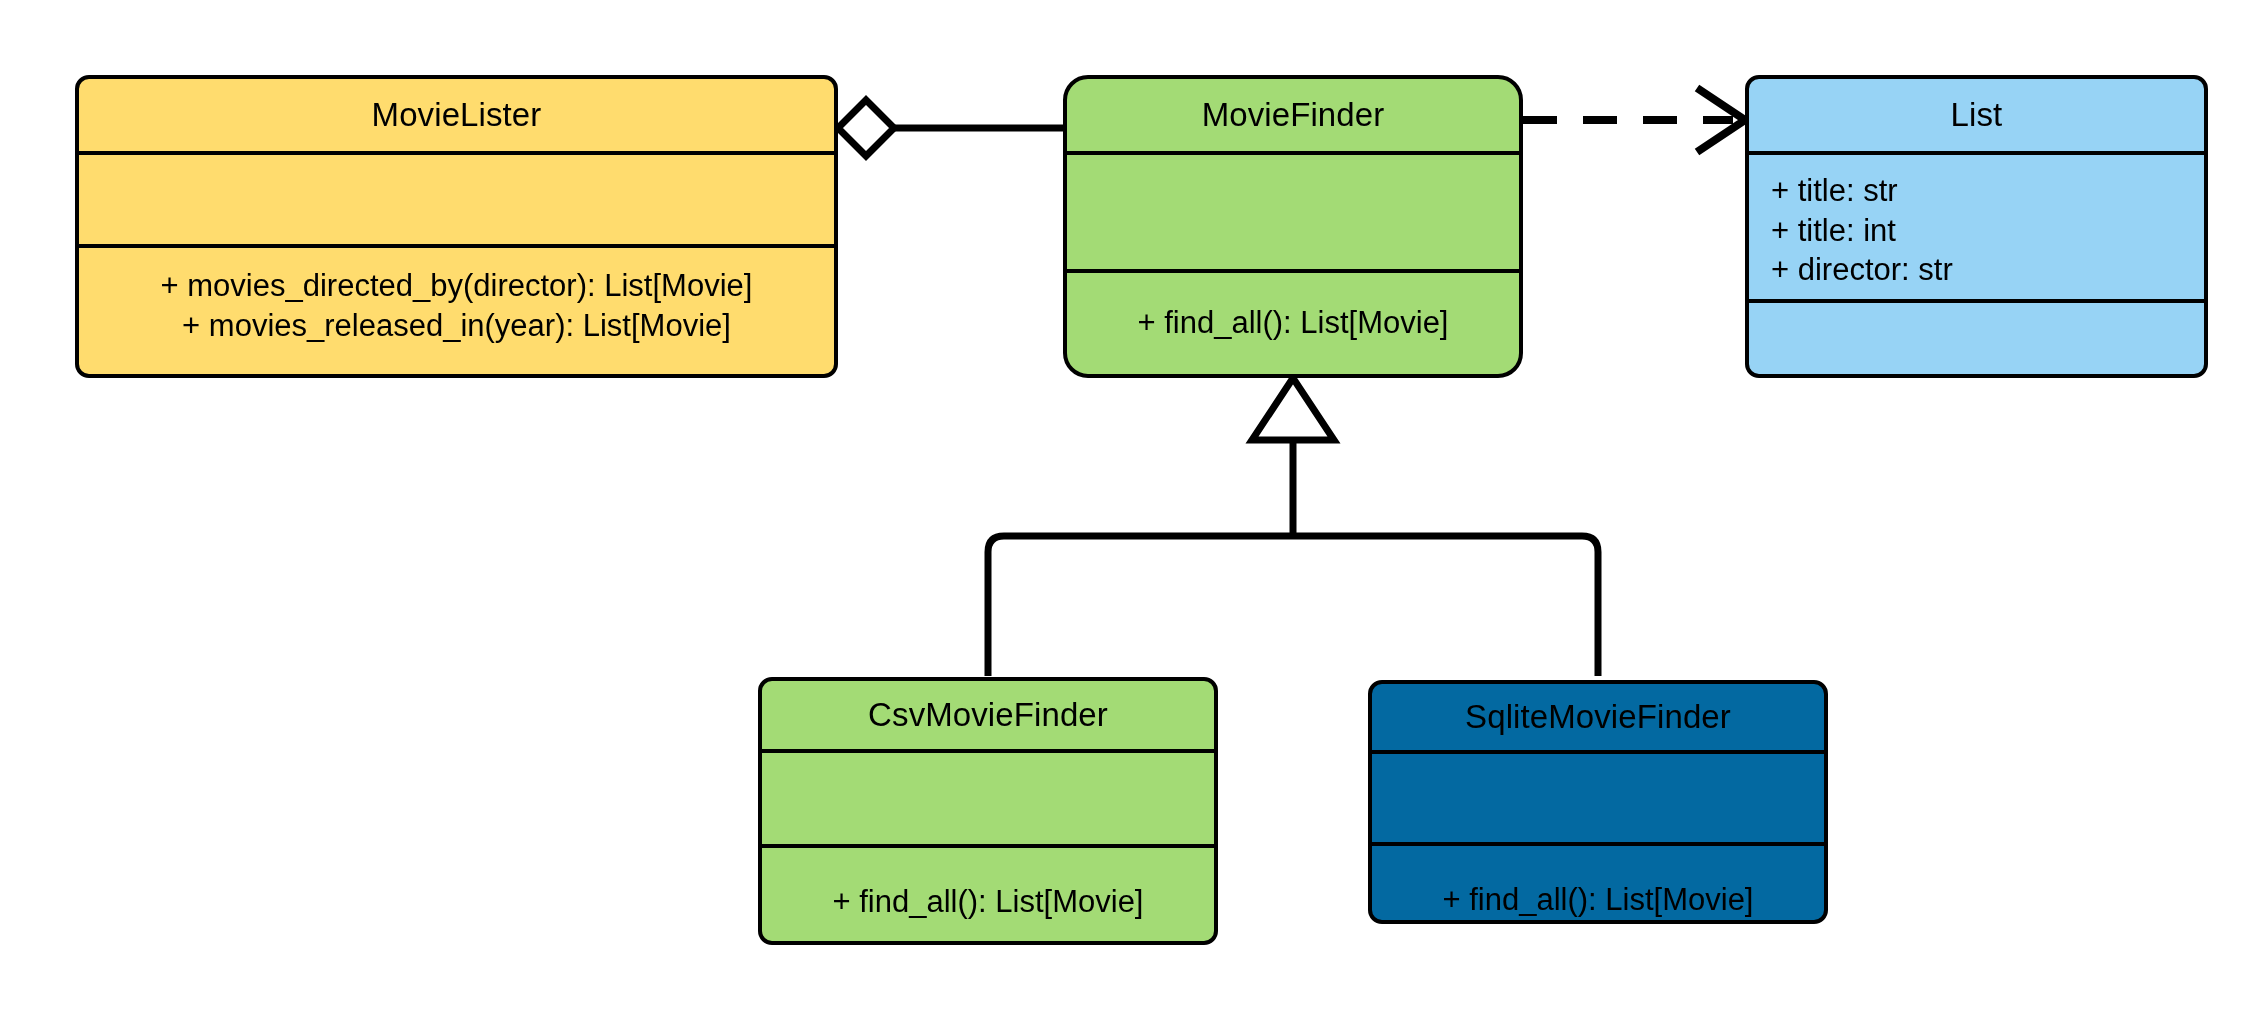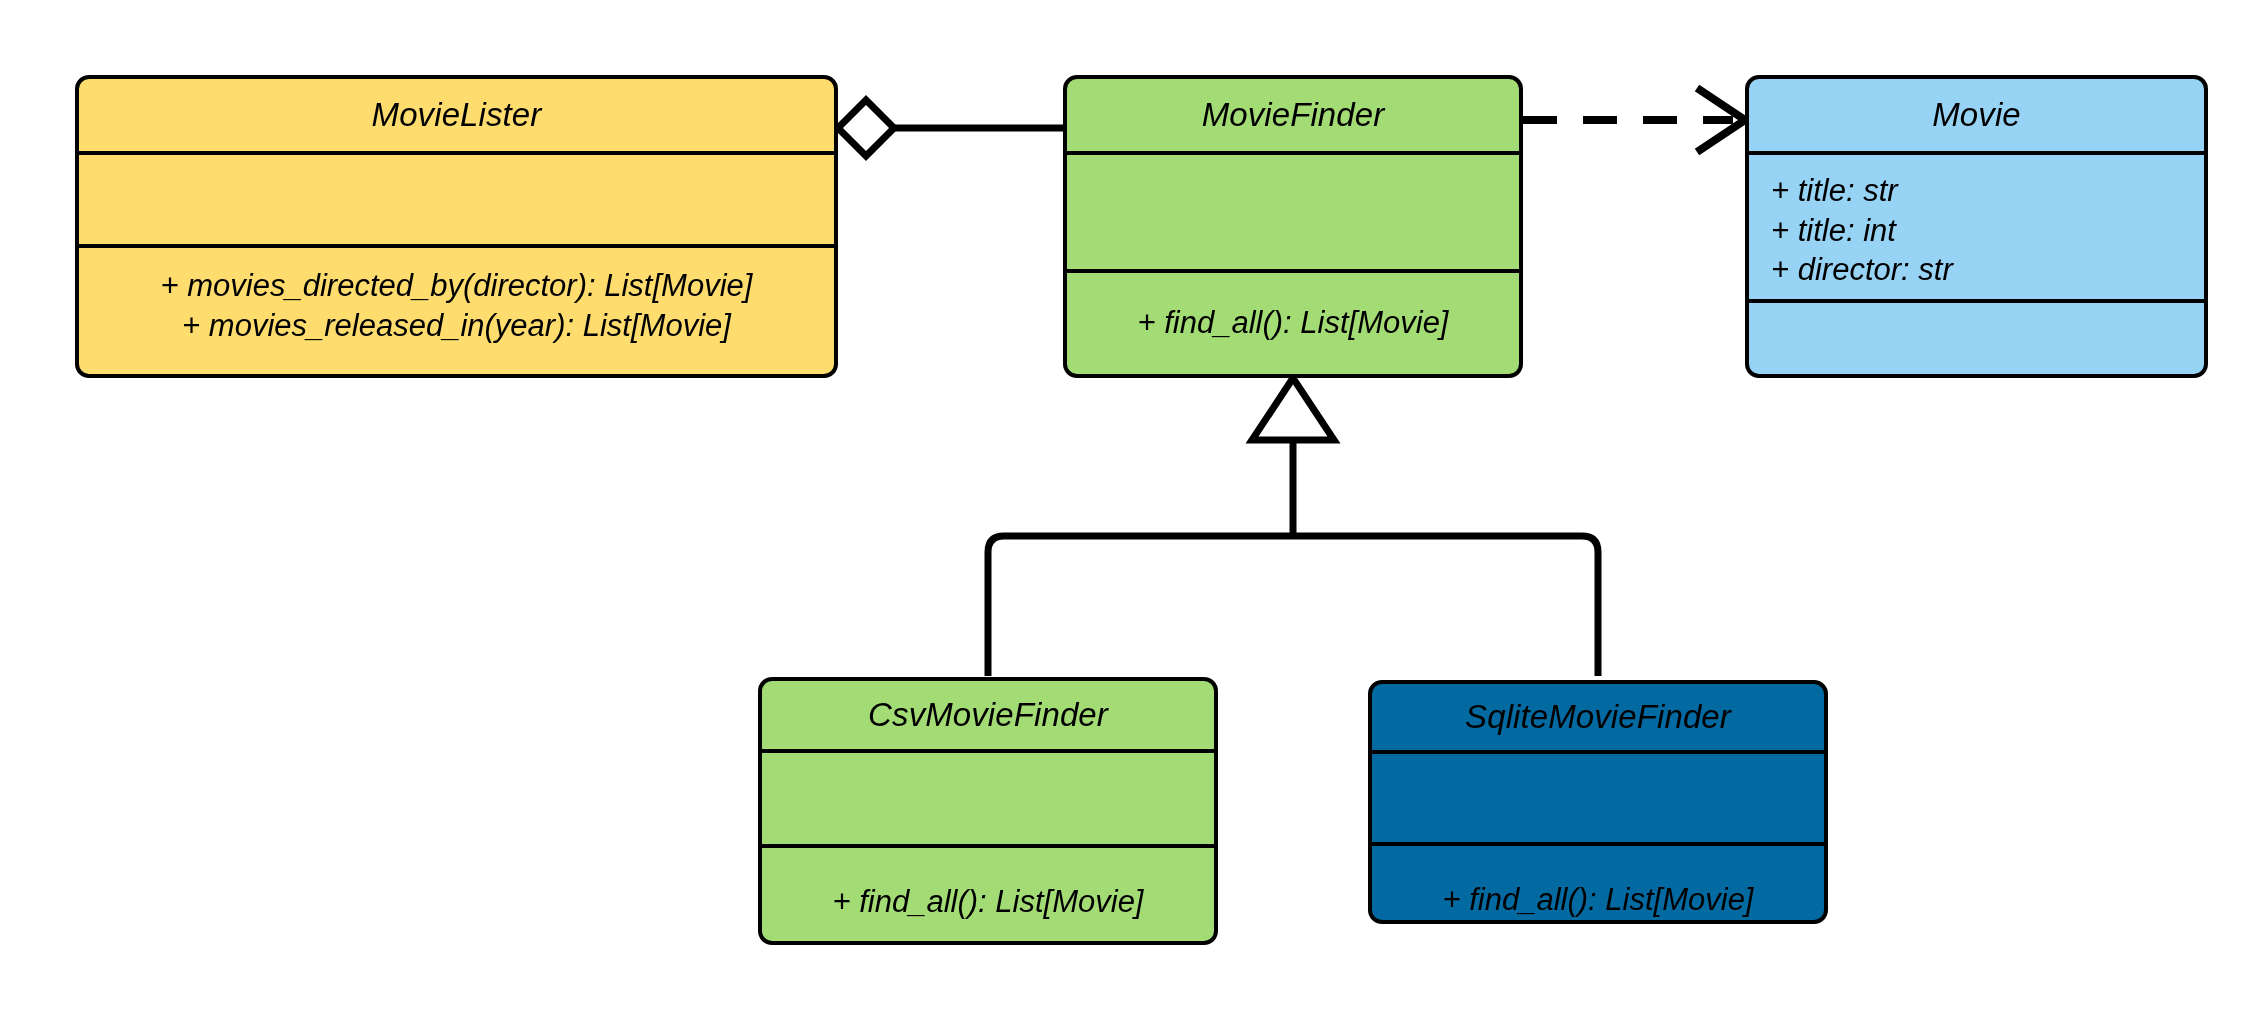--- a/index.html
+++ b/index.html
@@ -10,21 +10,20 @@
   }
   body {
     font-family: "Liberation Sans", sans-serif;
   }
   #canvas {
     position: relative;
     width: 2250px;
     height: 1011px;
     background: #ffffff;
     overflow: hidden;
-    font-style: italic;
   }
   #edge-layer {
     position: absolute;
     left: 0;
     top: 0;
     width: 2250px;
     height: 1011px;
     pointer-events: none;
   }
   .uml-class {
@@ -63,21 +62,21 @@
     letter-spacing: 0.1px;
   }
   .member-line {
     font-size: 31px;
     color: #000000;
     line-height: 1.28;
     white-space: pre;
   }
   
   #class-movielister      { left: 75px;   top: 75px;  width: 763px; height: 303px; background: #FFDC6E; }
-  #class-moviefinder      { left: 1063px; top: 75px;  width: 460px; height: 303px; background: #A3DB75; }
+  #class-moviefinder      { left: 1063px; top: 75px;  width: 460px; height: 303px; background: #A3DB75; border-radius: 25px; }
   #class-movie            { left: 1745px; top: 75px;  width: 463px; height: 303px; background: #97D3F5; }
   #class-csvmoviefinder   { left: 758px;  top: 677px; width: 460px; height: 268px; background: #A3DB75; }
   #class-sqlitemoviefinder{ left: 1368px; top: 680px; width: 460px; height: 244px; background: #0369a1; }
 
   #class-movielister .cmp-name,
   #class-moviefinder .cmp-name,
   #class-movie .cmp-name        { height: 72px; }
   #class-csvmoviefinder .cmp-name,
   #class-sqlitemoviefinder .cmp-name { height: 68px; }
 
@@ -139,21 +138,21 @@
       <span class="class-title">MovieFinder</span>
     </div>
     <div class="uml-compartment cmp-body cmp-attrs divider-top"></div>
     <div class="uml-compartment cmp-body cmp-methods divider-top">
       <span class="member-line">+ find_all(): List[Movie]</span>
     </div>
   </div>
 
   <div class="uml-class" id="class-movie">
     <div class="uml-compartment cmp-name">
-      <span class="class-title">Movie</span>
+      <span class="class-title">List</span>
     </div>
     <div class="uml-compartment cmp-body cmp-attrs divider-top">
       <span class="member-line">+ title: str</span>
       <span class="member-line">+ title: int</span>
       <span class="member-line">+ director: str</span>
     </div>
     <div class="uml-compartment cmp-body cmp-methods divider-top"></div>
   </div>
 
   <div class="uml-class" id="class-csvmoviefinder">

